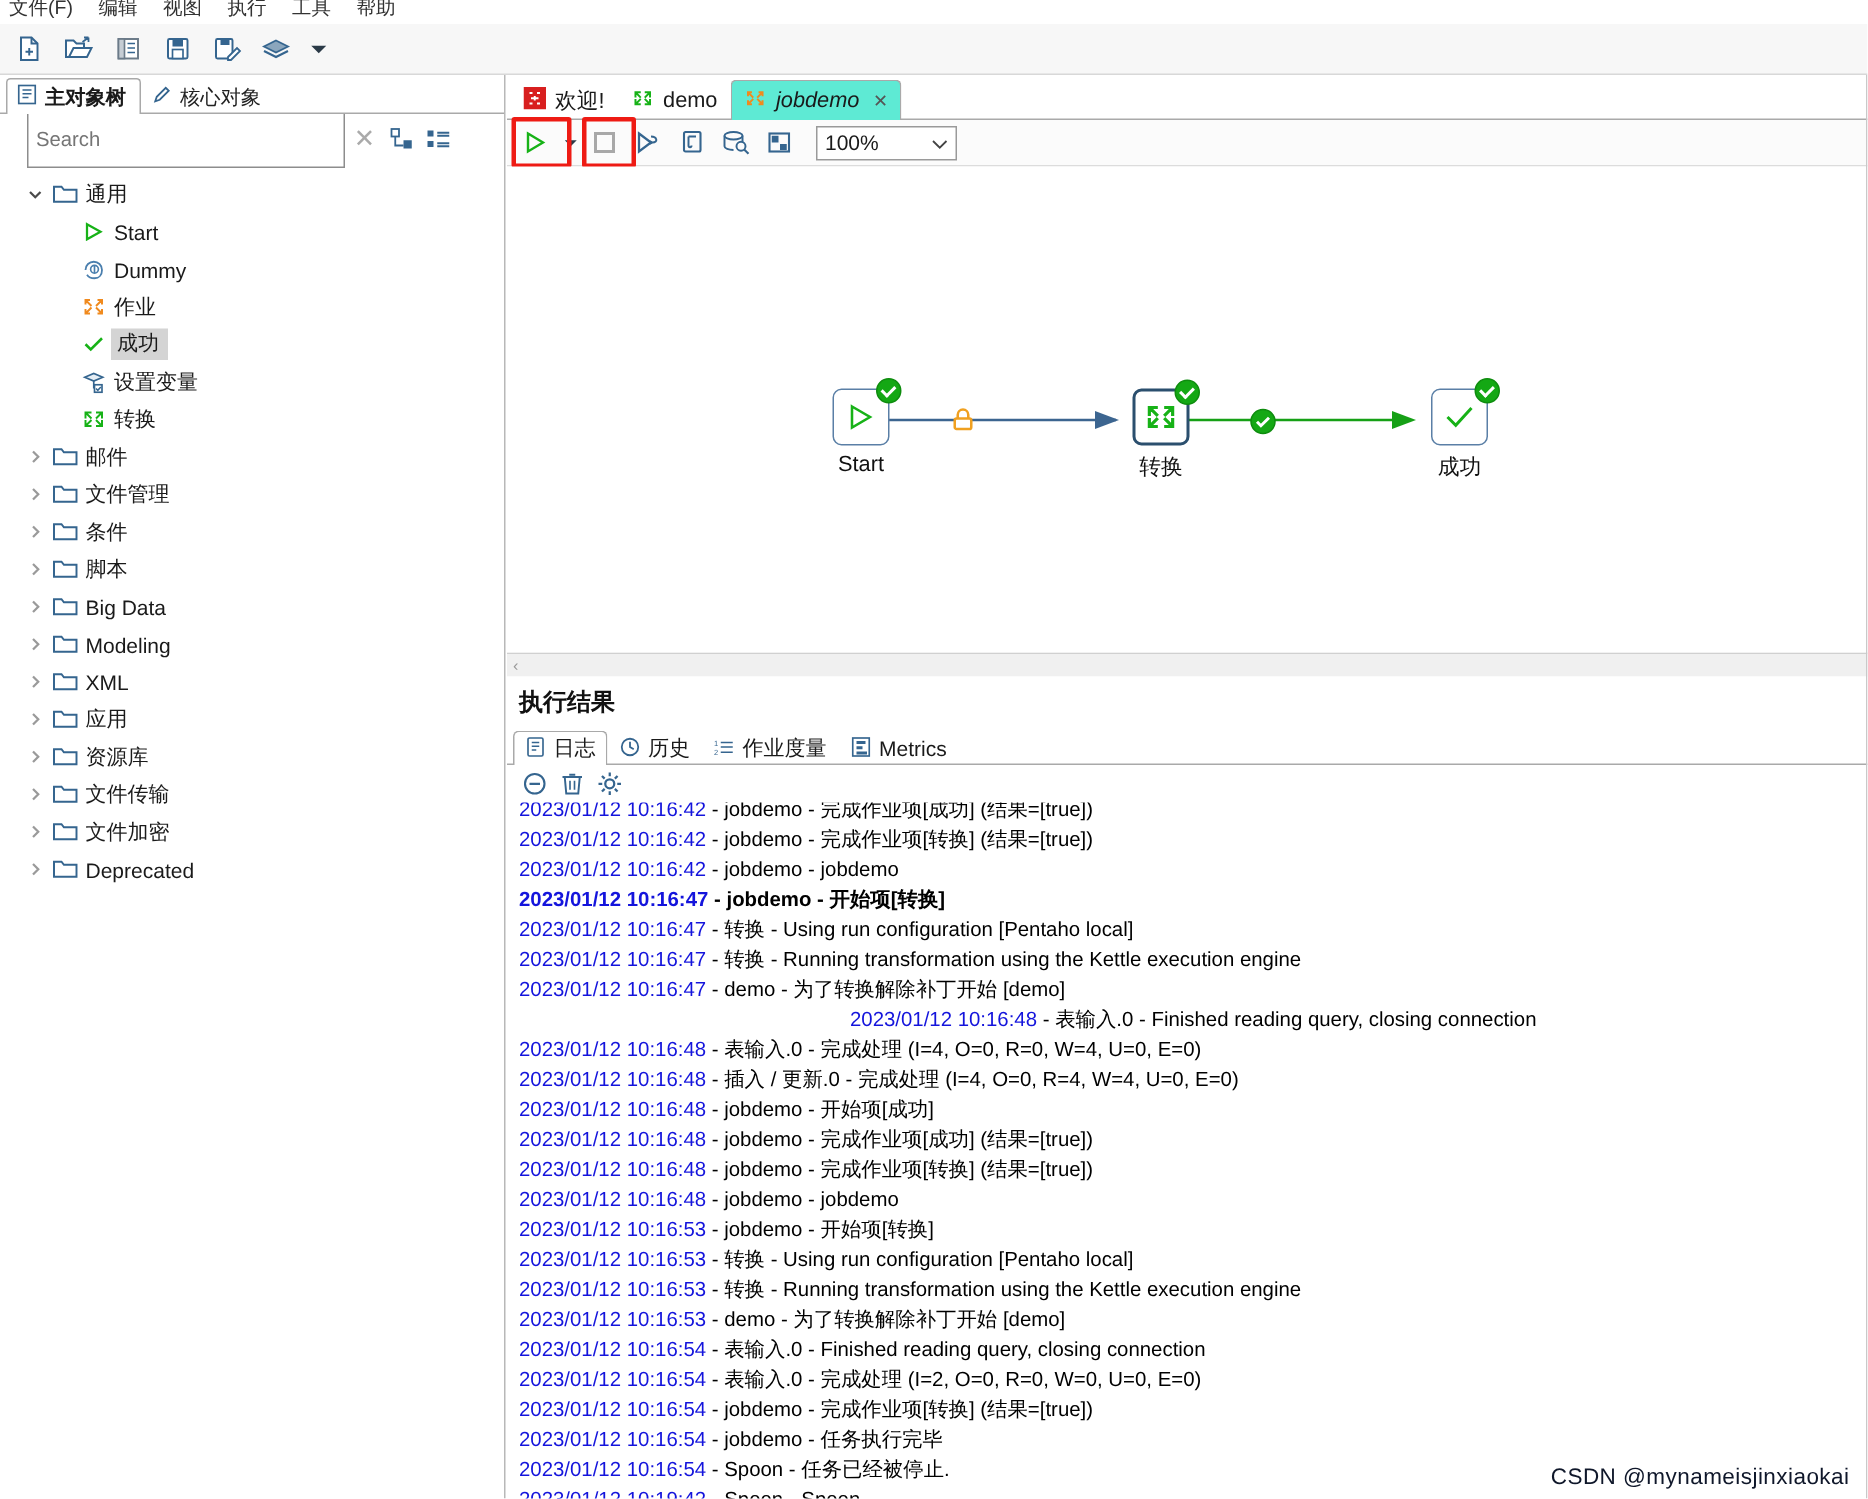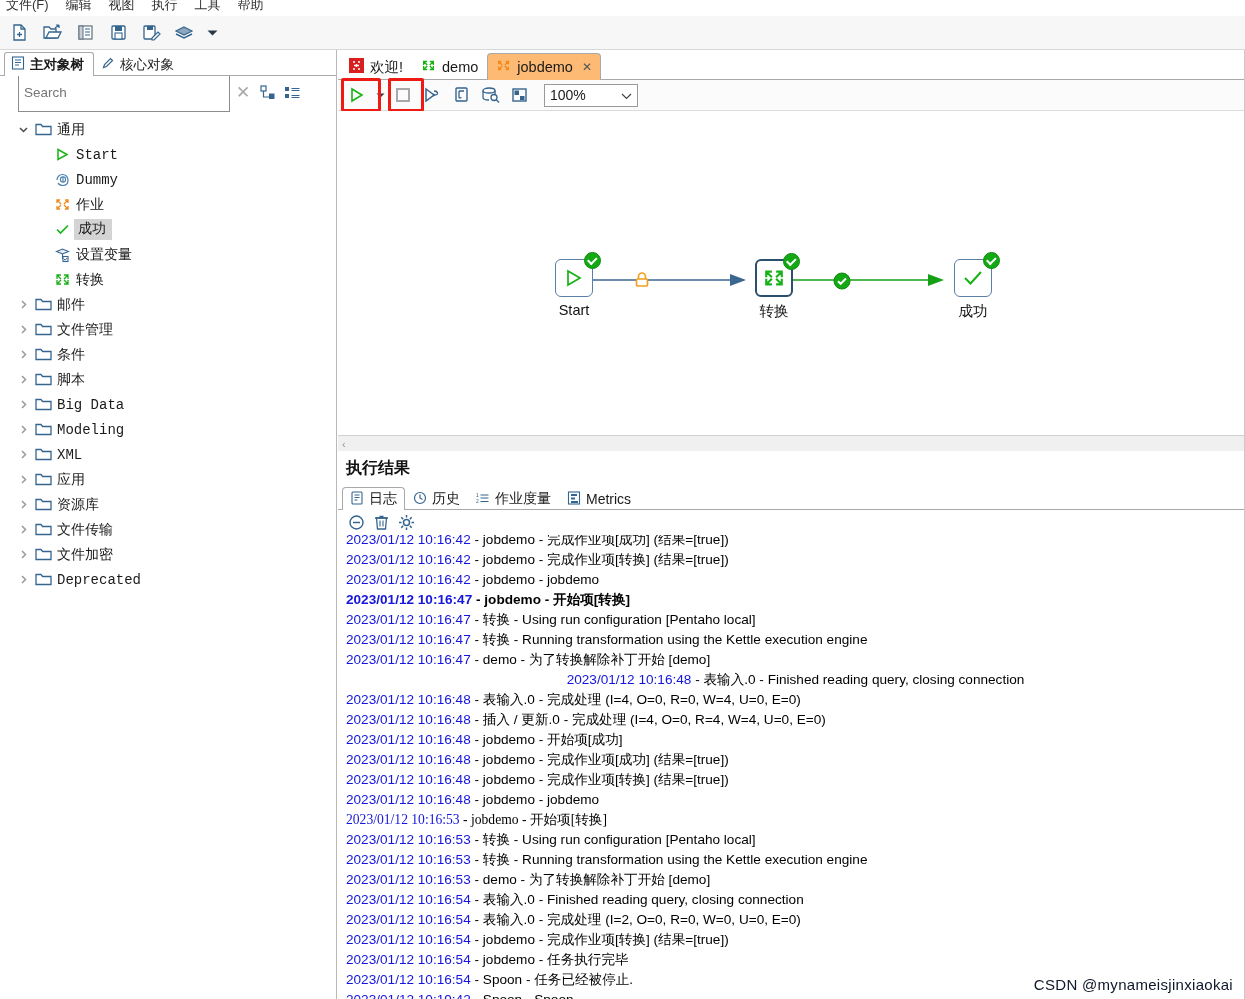--- a/index.html
+++ b/index.html
@@ -67,21 +67,21 @@
   .searchbox {
     flex: 0 0 212px; height: 38px; border: 1px solid #8d8d8d;
     background: #fff; font-size: 13.5px; color: #ec4899;
     padding: 0 5px; line-height: 21px; outline: none;
     font-family: inherit;
   }
   .clear-x { width: 26px; text-align: center; color: #aaa; font-size: 17px; cursor: pointer; }
   .viewicon { width: 24px; display: flex; justify-content: center; cursor: pointer; }
 
   
-  .tree { position: absolute; top: 62px; left: 0; width: 336px; bottom: 0; overflow: hidden; padding-top: 5px; font-family: Liberation Mono, monospace; }
+  .tree { position: absolute; top: 62px; left: 0; width: 336px; bottom: 0; overflow: hidden; padding-top: 5px; }
   .trow {
     display: flex; align-items: center; height: 25px;
     font-size: 14px; white-space: nowrap; cursor: pointer;
   }
   .trow .twist { width: 15px; display: flex; justify-content: center; align-items: center; }
   .trow .tico { width: 24px; display: flex; justify-content: center; align-items: center; }
   .trow .tlbl { padding-left: 2px; }
   .trow.sel .tlbl { background: #d4d4d4; padding: 1px 6px 2px 4px; }
   .lvl0 { padding-left: 16px; }
   .lvl1 { padding-left: 50px; }
@@ -92,21 +92,21 @@
   .ed-tabs {
     height: 30px; display: flex; align-items: flex-end;
     background: #ffffff; border-bottom: 1px solid #a9a9a9; padding-left: 2px;
   }
   .ed-tab {
     display: flex; align-items: center; gap: 6px;
     height: 27px; padding: 0 8px; font-size: 14.5px; cursor: pointer;
     border: 1px solid transparent; border-bottom: none; position: relative; top: 1px;
     white-space: nowrap;
   }
-  .ed-tab.active { background: #fdba74; border-color: #a9a9a9; border-radius: 4px 4px 0 0; }
+  .ed-tab.active { background: #5eead4; border-color: #a9a9a9; border-radius: 4px 4px 0 0; font-style: italic; }
   .ed-close { color: #555; font-size: 12px; margin-left: 3px; }
 
   .ed-toolbar {
     height: 31px; display: flex; align-items: center; gap: 3px;
     padding-left: 6px; background: #fbfbfb; border-bottom: 1px solid #dcdcdc;
     position: relative;
   }
   .etb { width: 26px; height: 24px; display: flex; align-items: center; justify-content: center; cursor: pointer; }
   .zoomsel {
     margin-left: 9px; width: 94px; height: 23px; border: 1px solid #9a9a9a;
@@ -757,21 +757,21 @@
         </div>
         <div class="logline" style="position:relative;top:-5px;">
           <span class="ts">2023/01/12 10:16:48</span><span> - jobdemo - 完成作业项[成功] (结果=[true])</span>
         </div>
         <div class="logline" style="position:relative;top:-5px;">
           <span class="ts">2023/01/12 10:16:48</span><span> - jobdemo - 完成作业项[转换] (结果=[true])</span>
         </div>
         <div class="logline" style="position:relative;top:-5px;">
           <span class="ts">2023/01/12 10:16:48</span><span> - jobdemo - jobdemo</span>
         </div>
-        <div class="logline" style="position:relative;top:-5px;font-family:Liberation Serif, serif;">
+        <div class="logline" style="position:relative;top:-5px;">
           <span class="ts">2023/01/12 10:16:53</span><span> - jobdemo - 开始项[转换]</span>
         </div>
         <div class="logline" style="position:relative;top:-5px;">
           <span class="ts">2023/01/12 10:16:53</span><span> - 转换 - Using run configuration [Pentaho local]</span>
         </div>
         <div class="logline" style="position:relative;top:-5px;">
           <span class="ts">2023/01/12 10:16:53</span><span> - 转换 - Running transformation using the Kettle execution engine</span>
         </div>
         <div class="logline" style="position:relative;top:-5px;">
           <span class="ts">2023/01/12 10:16:53</span><span> - demo - 为了转换解除补丁开始 [demo]</span>

